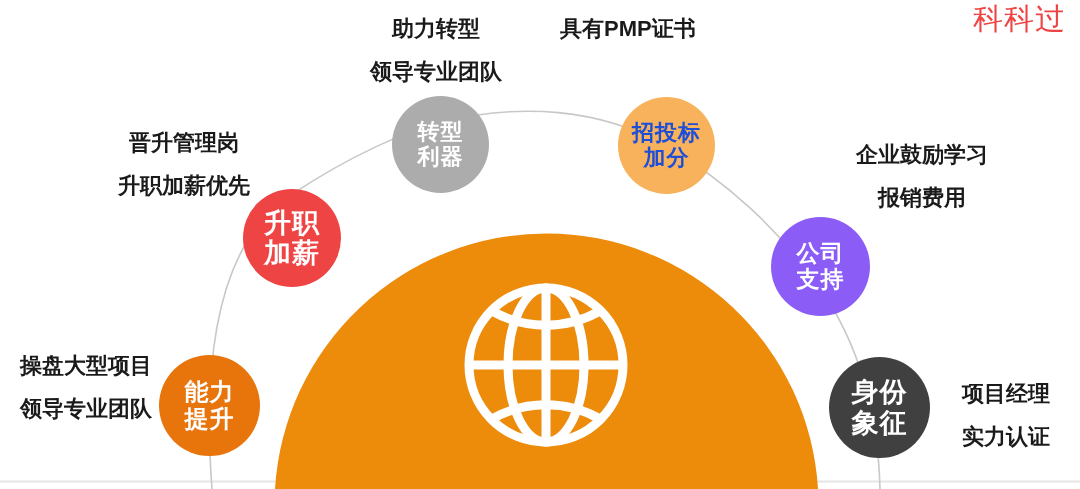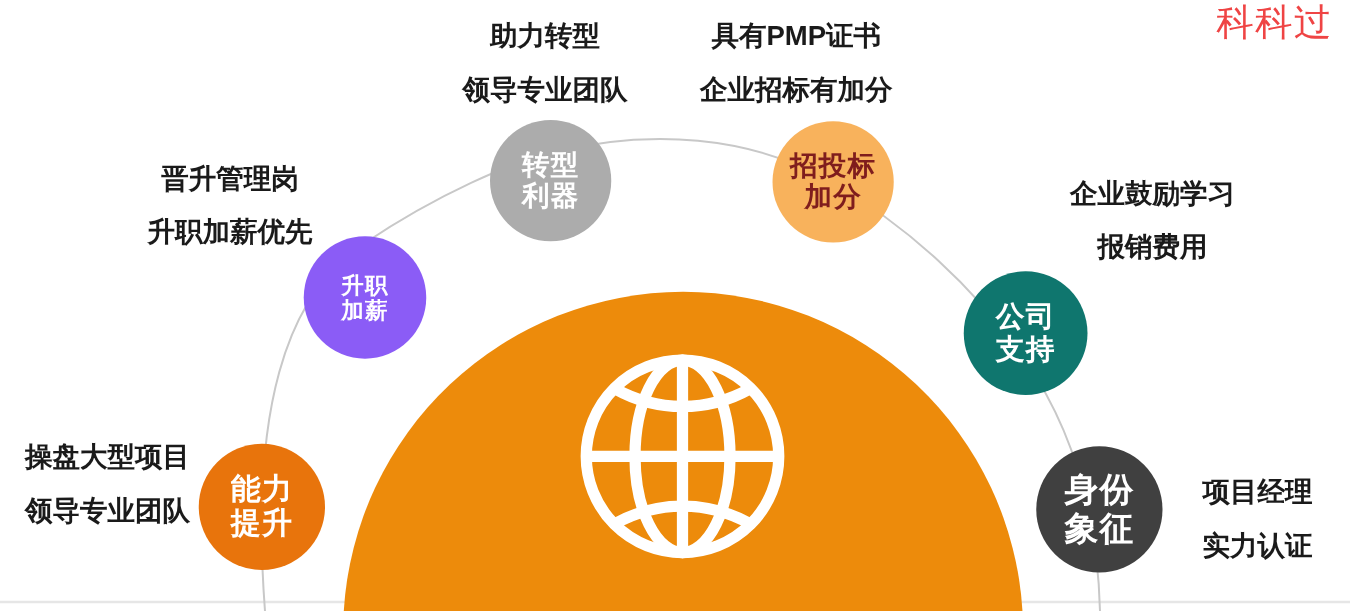--- a/index.html
+++ b/index.html
@@ -93,36 +93,36 @@
       <line x1="546" y1="288" x2="546" y2="442"></line>
       <line x1="471" y1="365" x2="621" y2="365"></line>
       <ellipse cx="546" cy="365" rx="38" ry="77"></ellipse>
       <path d="M 492 311 A 110 110 0 0 0 600 311"></path>
       <path d="M 492 419 A 110 110 0 0 1 600 419"></path>
     </g>
   </svg>
 
   <div class="watermark" style="color: #ef4444;">科科过</div>
 
-  <div class="node" id="node-0" style="left: 243px; top: 189px; width: 98px; height: 98px; background: #8b5cf6; color: rgb(255, 255, 255); font-size: 18px;">
+  <div class="node" id="node-0" style="left: 243px; top: 189px; width: 98px; height: 98px; background: #ef4444; color: rgb(255, 255, 255); font-size: 27px;">
     <span class="l1">升职</span>
     <span class="l2">加薪</span>
   </div>
 
   <div class="node" id="node-1" style="left: 392px; top: 96px; width: 97px; height: 97px; background: rgb(172, 172, 172); color: rgb(255, 255, 255); font-size: 22px;">
     <span class="l1">转型</span>
     <span class="l2">利器</span>
   </div>
 
-  <div class="node" id="node-2" style="left: 618px; top: 97px; width: 97px; height: 97px; background: rgb(248, 178, 92); color: #7f1d1d; font-size: 22px;">
+  <div class="node" id="node-2" style="left: 618px; top: 97px; width: 97px; height: 97px; background: rgb(248, 178, 92); color: #1d4ed8; font-size: 22px;">
     <span class="l1">招投标</span>
     <span class="l2">加分</span>
   </div>
 
-  <div class="node" id="node-3" style="left: 771px; top: 217px; width: 99px; height: 99px; background: #0f766e; color: rgb(255, 255, 255); font-size: 23px;">
+  <div class="node" id="node-3" style="left: 771px; top: 217px; width: 99px; height: 99px; background: #8b5cf6; color: rgb(255, 255, 255); font-size: 23px;">
     <span class="l1">公司</span>
     <span class="l2">支持</span>
   </div>
 
   <div class="node" id="node-4" style="left: 159px; top: 355px; width: 101px; height: 101px; background: rgb(232, 116, 12); color: rgb(255, 255, 255); font-size: 24px;">
     <span class="l1">能力</span>
     <span class="l2">提升</span>
   </div>
 
   <div class="node" id="node-5" style="left: 829px; top: 357px; width: 101px; height: 101px; background: #404040; color: rgb(255, 255, 255); font-size: 27px;">
@@ -135,21 +135,20 @@
     <span class="c2">升职加薪优先</span>
   </div>
 
   <div class="caption cap-center" id="cap-1" style="left: 370px; top: 8px;">
     <span class="c1">助力转型</span>
     <span class="c2">领导专业团队</span>
   </div>
 
   <div class="caption cap-center" id="cap-2" style="left: 560px; top: 8px;">
     <span class="c1">具有PMP证书</span>
-    <span class="c2">企业招标有加分</span>
   </div>
 
   <div class="caption cap-center" id="cap-3" style="left: 856px; top: 134px;">
     <span class="c1">企业鼓励学习</span>
     <span class="c2">报销费用</span>
   </div>
 
   <div class="caption cap-center" id="cap-4" style="left: 20px; top: 345px;">
     <span class="c1">操盘大型项目</span>
     <span class="c2">领导专业团队</span>

